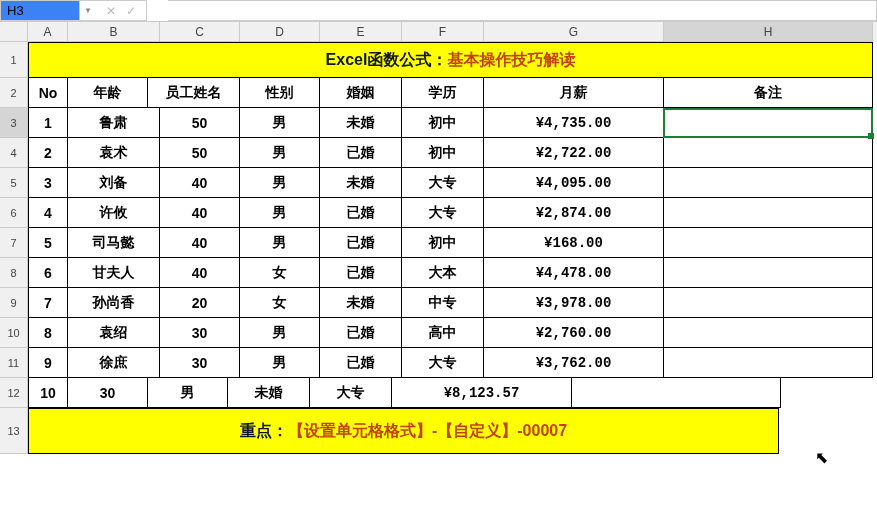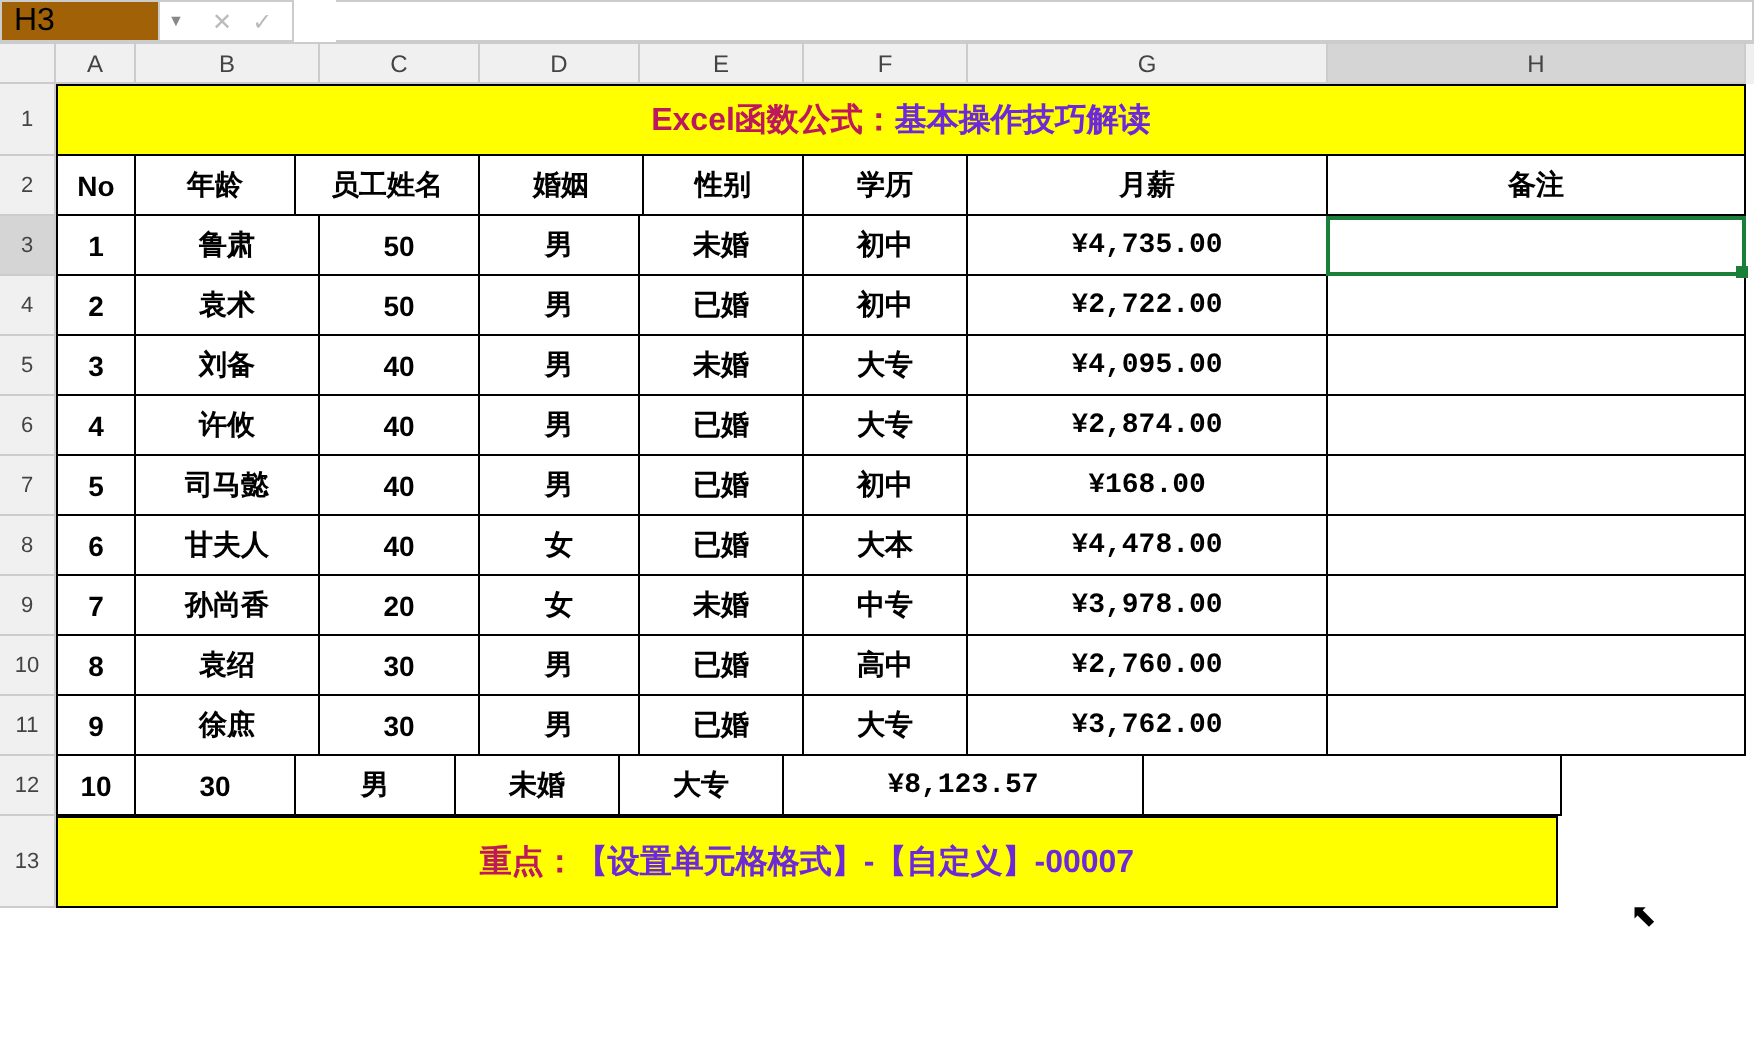--- a/index.html
+++ b/index.html
@@ -18,22 +18,22 @@
       height: 22px;
       display: flex;
       align-items: stretch;
       border-bottom: 1px solid #ccc;
       background: #fff;
     }
     .name-box {
       width: 80px;
       border: 1px solid #ccc;
       padding: 2px 6px;
-      font-size: 16px;
-      background: #a16207;
+      font-size: 13px;
+      background: #3b82f6;
       display: flex;
       align-items: center;
     }
     .name-box-dd {
       width: 16px;
       border-top: 1px solid #ccc;
       border-bottom: 1px solid #ccc;
       display: flex;
       align-items: center;
       justify-content: center;
@@ -138,22 +138,22 @@
     .cG { width: 180px; }
     .cH { width: 209px; }
     
     
     .banner {
       background: #ffff00;
       font-size: 16px;
       font-weight: bold;
       border: 1px solid #000;
     }
-    .banner .black { color: #be185d; }
-    .banner .red { color: #6d28d9; }
+    .banner .black { color: #0f172a; }
+    .banner .red { color: #c2410c; }
     
     
     .tb {
       border-right: 1px solid #000 !important;
       border-bottom: 1px solid #000 !important;
       background: #fff;
     }
     .lb { border-left: 1px solid #000; }
     .salary { font-family: Liberation Mono, monospace; }
     
@@ -234,22 +234,22 @@
       <div class="cell banner lb" style="width:845px">
         <span class="black">Excel函数公式：</span>
         <span class="red">基本操作技巧解读</span>
       </div>
     </div>
 
     <div class="row" style="height:30px">
       <div class="cell tb lb cA">No</div>
       <div class="cell tb cC">年龄</div>
       <div class="cell tb cB">员工姓名</div>
+      <div class="cell tb cD">性别</div>
       <div class="cell tb cE">婚姻</div>
-      <div class="cell tb cD">性别</div>
       <div class="cell tb cF">学历</div>
       <div class="cell tb cG">月薪</div>
       <div class="cell tb cH">备注</div>
     </div>
 
     <div id="data-rows">
         <div class="row" style="height: 30px;">
           <div class="cell tb cA lb">1</div>
           <div class="cell tb cB">鲁肃</div>
           <div class="cell tb cC">50</div>

